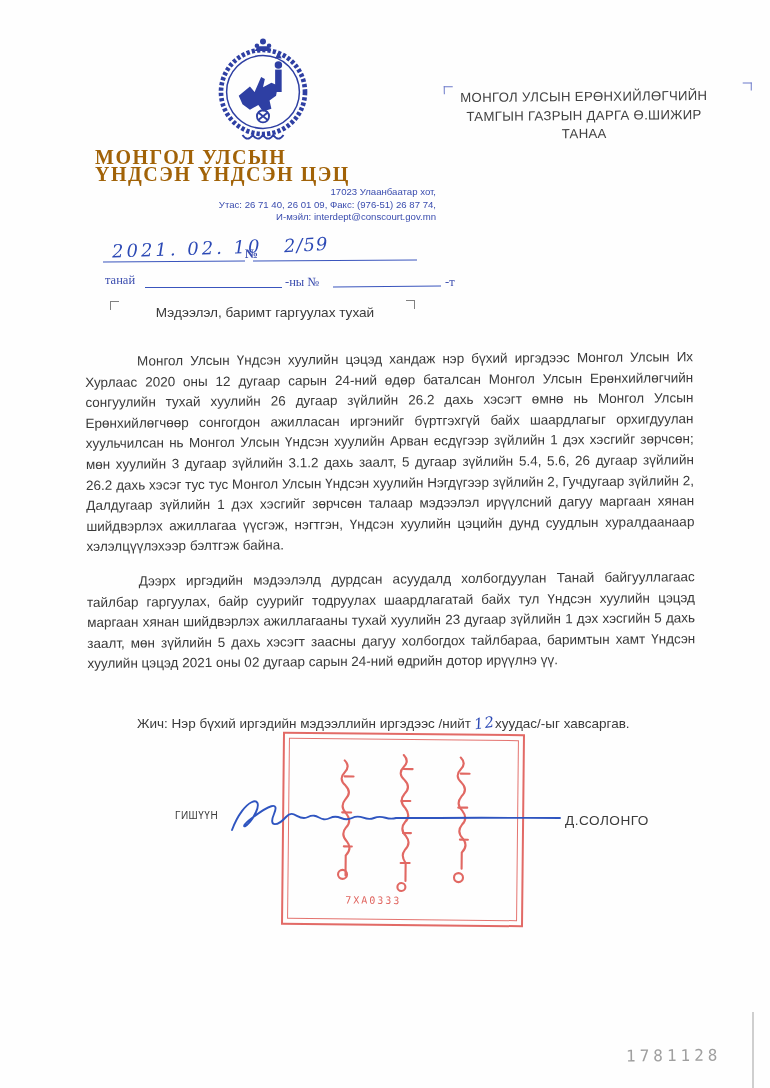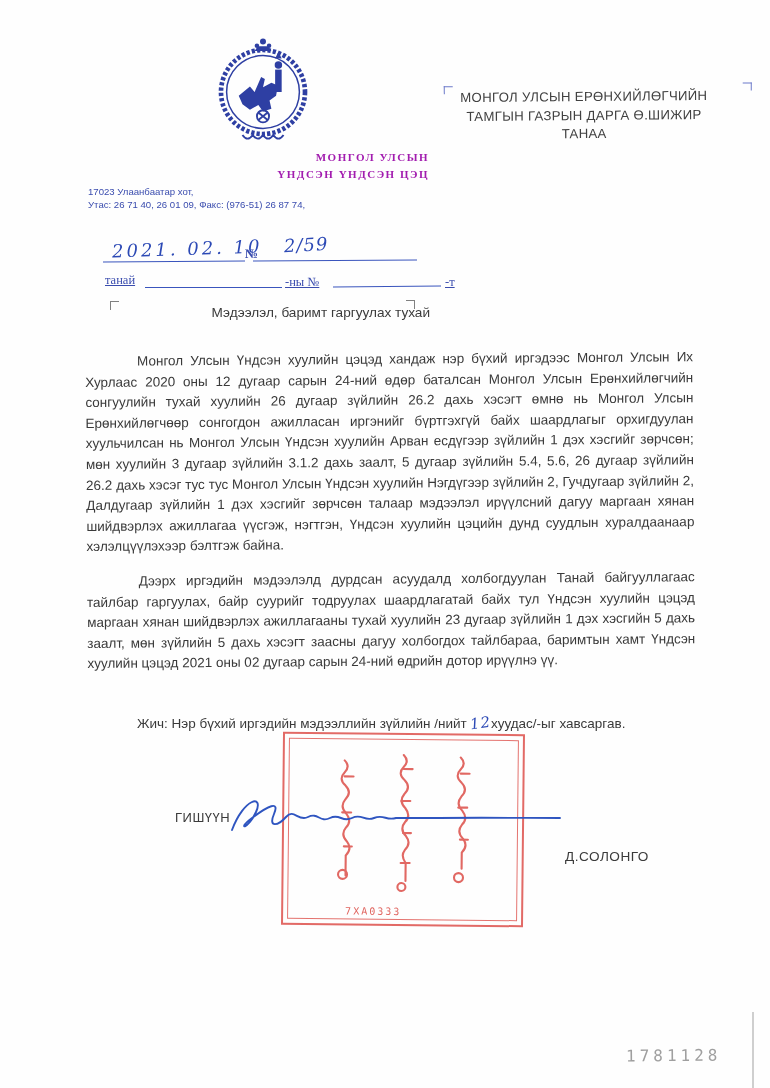--- a/index.html
+++ b/index.html
@@ -4,57 +4,57 @@
 <style>
   html,body{margin:0;padding:0;background:#e8e8e8;}
   .page{
     position:relative;width:770px;height:1088px;background:#fefefe;
     font-family:"Liberation Sans",sans-serif;color:#3d3d3d;overflow:hidden;
     box-shadow:0 0 4px rgba(0,0,0,.15);
   }
   
   .emblem{position:absolute;left:205px;top:36px;width:116px;height:112px;}
   .org-name{
-    position:absolute;left:95px;top:149px;width:334px;text-align:right;
-    font-family:"Liberation Serif",serif;font-weight:bold;color:#a21caf;
-    font-size:11px;line-height:17px;letter-spacing:1.5px;
+    position:absolute;left:95px;top:149px;width:334px;text-align:left;
+    font-family:"Liberation Serif",serif;font-weight:bold;color:#a16207;
+    font-size:20px;line-height:17px;letter-spacing:1.5px;
   }
   .address{
-    position:absolute;left:88px;top:186px;width:348px;text-align:left;
+    position:absolute;left:88px;top:186px;width:348px;text-align:right;
     color:#3a4cae;font-size:9.6px;line-height:12.6px;
   }
   
   .hand{font-family:"DejaVu Serif",serif;font-style:italic;color:#2c49b5;}
   .hw-date{position:absolute;left:112px;top:238px;font-size:18px;letter-spacing:3px;transform:rotate(-2deg);}
   .no-symbol{position:absolute;left:245px;top:246px;font-family:"Liberation Serif",serif;color:#3a4cae;font-size:13px;font-weight:bold;}
   .hw-number{position:absolute;left:284px;top:234px;font-size:18px;letter-spacing:1px;transform:rotate(-3deg);}
   .fline{position:absolute;height:0;border-bottom:1.6px solid #3a55bd;}
   .fl-date{left:103px;top:261px;width:142px;transform:rotate(-.4deg);}
   .fl-number{left:253px;top:260px;width:164px;transform:rotate(-.4deg);}
   .reply{position:absolute;left:105px;top:273px;width:360px;color:#3a4cae;
     font-family:"Liberation Serif",serif;font-size:12.5px;}
-  .reply .seg{position:absolute;white-space:nowrap;text-decoration:underline;}
+  .reply .seg{position:absolute;white-space:nowrap;}
   .r-tanai{left:0;top:0;}
   .r-line1{left:40px;top:14px;width:137px;border-bottom:1.4px solid #3a55bd;height:0;}
   .r-nyno{left:180px;top:2px;}
   .r-line2{left:228px;top:13px;width:108px;border-bottom:1.4px solid #3a55bd;height:0;transform:rotate(-.5deg);}
   .r-t{left:340px;top:2px;}
   
   .recipient{
     position:absolute;left:408px;top:88px;width:352px;text-align:center;
     font-size:13.2px;line-height:18.5px;color:#414141;letter-spacing:.3px;
     transform:rotate(-.5deg);
   }
   .corner{position:absolute;width:8px;height:7px;}
   .c-tl{border-top:1.5px solid #6b79c9;border-left:1.5px solid #6b79c9;}
   .c-tr{border-top:1.5px solid #6b79c9;border-right:1.5px solid #6b79c9;}
   .rec-c1{left:36px;top:-3px;}
   .rec-c2{right:8px;top:-4px;}
   
-  .subject{position:absolute;left:100px;top:305px;width:330px;text-align:right;
+  .subject{position:absolute;left:100px;top:305px;width:330px;text-align:center;
     font-size:13.6px;color:#3b3b3b;}
   .sub-c1{left:110px;top:301px;border-top:1.6px solid #808080;border-left:1.6px solid #808080;position:absolute;width:8px;height:8px;}
   .sub-c2{left:406px;top:300px;border-top:1.6px solid #808080;border-right:1.6px solid #808080;position:absolute;width:8px;height:8px;}
   
   .body-text{
     position:absolute;left:85px;top:352px;width:608px;
     font-size:13.5px;line-height:20.6px;text-align:justify;color:#3a3a3a;
     transform:rotate(-.45deg);transform-origin:0 0;
   }
   .body-text p{margin:0;text-indent:52px;}
@@ -62,28 +62,28 @@
   
   .note{position:absolute;left:137px;top:714px;width:560px;font-size:13.5px;color:#3a3a3a;}
   .note .hw-pages{font-size:15px;letter-spacing:1px;display:inline-block;transform:rotate(-8deg);margin:0 0 0 3px;}
   
   .stamp{
     position:absolute;left:282px;top:733px;width:238px;height:189px;
     border:2.5px solid rgba(221,80,75,.85);transform:rotate(.6deg);
   }
   .stamp-inner{position:absolute;inset:4px;border:1.6px solid rgba(221,80,75,.8);}
   .stamp-code{
-    position:absolute;left:62px;bottom:7px;color:#dd544e;font-size:10px;
+    position:absolute;left:62px;bottom:18px;color:#dd544e;font-size:10px;
     letter-spacing:2px;font-family:"DejaVu Sans Mono",monospace;opacity:.9;
   }
   .stamp-svg{position:absolute;inset:0;}
   
-  .sig-title{position:absolute;left:175px;top:810px;font-size:13px;color:#3b3b3b;letter-spacing:.5px;}
+  .sig-title{position:absolute;left:175px;top:810px;font-size:10px;color:#3b3b3b;letter-spacing:.5px;}
   .sig-svg{position:absolute;left:228px;top:790px;}
-  .sig-name{position:absolute;left:565px;top:813px;font-size:13.6px;color:#3b3b3b;letter-spacing:.5px;margin-top:36px;}
+  .sig-name{position:absolute;left:565px;top:813px;font-size:13.6px;color:#3b3b3b;letter-spacing:.5px;}
   
   .serial{
     position:absolute;left:626px;top:1046px;
     font-family:"DejaVu Sans Mono",monospace;font-size:16px;letter-spacing:4px;
     color:#8f8f8f;opacity:.85;transform:rotate(-.5deg);text-align:right;
   }
   .edge-line{position:absolute;left:752px;top:1012px;width:2px;height:76px;background:#cfcfcf;}
 </style>
 </head>
 <body>
@@ -114,20 +114,21 @@
   </svg>
 
   <div class="org-name">
     <div>МОНГОЛ  УЛСЫН</div>
     <div>ҮНДСЭН ҮНДСЭН ЦЭЦ</div>
   </div>
 
   <div class="address">
     <div>17023 Улаанбаатар хот,</div>
     <div>Утас: 26 71 40, 26 01 09, Факс: (976-51) 26 87 74,</div>
+    <div>И-мэйл: interdept@conscourt.gov.mn</div>
   </div>
 
   <div class="hand hw-date">2021. 02. 10</div>
   <div class="no-symbol">№</div>
   <div class="hand hw-number">2/59</div>
   <div class="fline fl-date"></div>
   <div class="fline fl-number"></div>
 
   <div class="reply">
     <span class="seg r-tanai">танай</span>
@@ -148,21 +149,21 @@
   <span class="sub-c1"></span>
   <span class="sub-c2"></span>
   <div class="subject">Мэдээлэл, баримт гаргуулах тухай</div>
 
   <div class="body-text">
     <p>Монгол Улсын Үндсэн хуулийн цэцэд хандаж нэр бүхий иргэдээс Монгол Улсын Их Хурлаас 2020 оны 12 дугаар сарын 24-ний өдөр баталсан Монгол Улсын Ерөнхийлөгчийн сонгуулийн тухай хуулийн 26 дугаар зүйлийн 26.2 дахь хэсэгт өмнө нь Монгол Улсын Ерөнхийлөгчөөр сонгогдон ажилласан иргэнийг бүртгэхгүй байх шаардлагыг орхигдуулан хуульчилсан нь Монгол Улсын Үндсэн хуулийн Арван есдүгээр зүйлийн 1 дэх хэсгийг зөрчсөн; мөн хуулийн 3 дугаар зүйлийн 3.1.2 дахь заалт, 5 дугаар зүйлийн 5.4, 5.6, 26 дугаар зүйлийн 26.2 дахь хэсэг тус тус Монгол Улсын Үндсэн хуулийн Нэгдүгээр зүйлийн 2, Гучдугаар зүйлийн 2, Далдугаар зүйлийн 1 дэх хэсгийг зөрчсөн талаар мэдээлэл ирүүлсний дагуу маргаан хянан шийдвэрлэх ажиллагаа үүсгэж, нэгтгэн, Үндсэн хуулийн цэцийн дунд суудлын хуралдаанаар хэлэлцүүлэхээр бэлтгэж байна.</p>
     <p>Дээрх иргэдийн мэдээлэлд дурдсан асуудалд холбогдуулан Танай байгууллагаас тайлбар гаргуулах, байр суурийг тодруулах шаардлагатай байх тул Үндсэн хуулийн цэцэд маргаан хянан шийдвэрлэх ажиллагааны тухай хуулийн 23 дугаар зүйлийн 1 дэх хэсгийн 5 дахь заалт, мөн зүйлийн 5 дахь хэсэгт заасны дагуу холбогдох тайлбараа, баримтын хамт Үндсэн хуулийн цэцэд 2021 оны 02 дугаар сарын 24-ний өдрийн дотор ирүүлнэ үү.</p>
   </div>
 
   <div class="note">
-    <span>Жич: Нэр бүхий иргэдийн мэдээллийн зүйлийн /нийт</span><span class="hand hw-pages">12</span><span>хуудас/-ыг хавсаргав.</span>
+    <span>Жич: Нэр бүхий иргэдийн мэдээллийн иргэдээс /нийт</span><span class="hand hw-pages">12</span><span>хуудас/-ыг хавсаргав.</span>
   </div>
 
   <div class="stamp">
     <div class="stamp-inner"></div>
     <svg class="stamp-svg" viewBox="0 0 238 189">
       <g fill="none" stroke="#dd544e" stroke-width="2.1" stroke-linecap="round" opacity=".88">
         <path d="M60,26 c4,4 4,8 0,12 c-4,4 -4,9 1,13 c5,5 4,10 0,14 c-4,5 -3,10 1,14 c4,5 4,10 0,14 c-4,5 -3,10 1,14 c4,5 3,10 -1,14 l0,20"></path>
         <path d="M60,42 h9 M58,78 h9 M60,112 h8"></path>
         <circle cx="59" cy="140" r="4.5"></circle>
         <path d="M119,20 c4,4 4,8 0,12 c-4,4 -4,9 1,13 c5,5 4,10 0,14 c-4,5 -3,10 1,14 c4,5 4,10 0,14 c-4,5 -3,10 1,14 c4,5 3,10 -1,14 c-3,4 -2,9 1,13 l0,18"></path>

